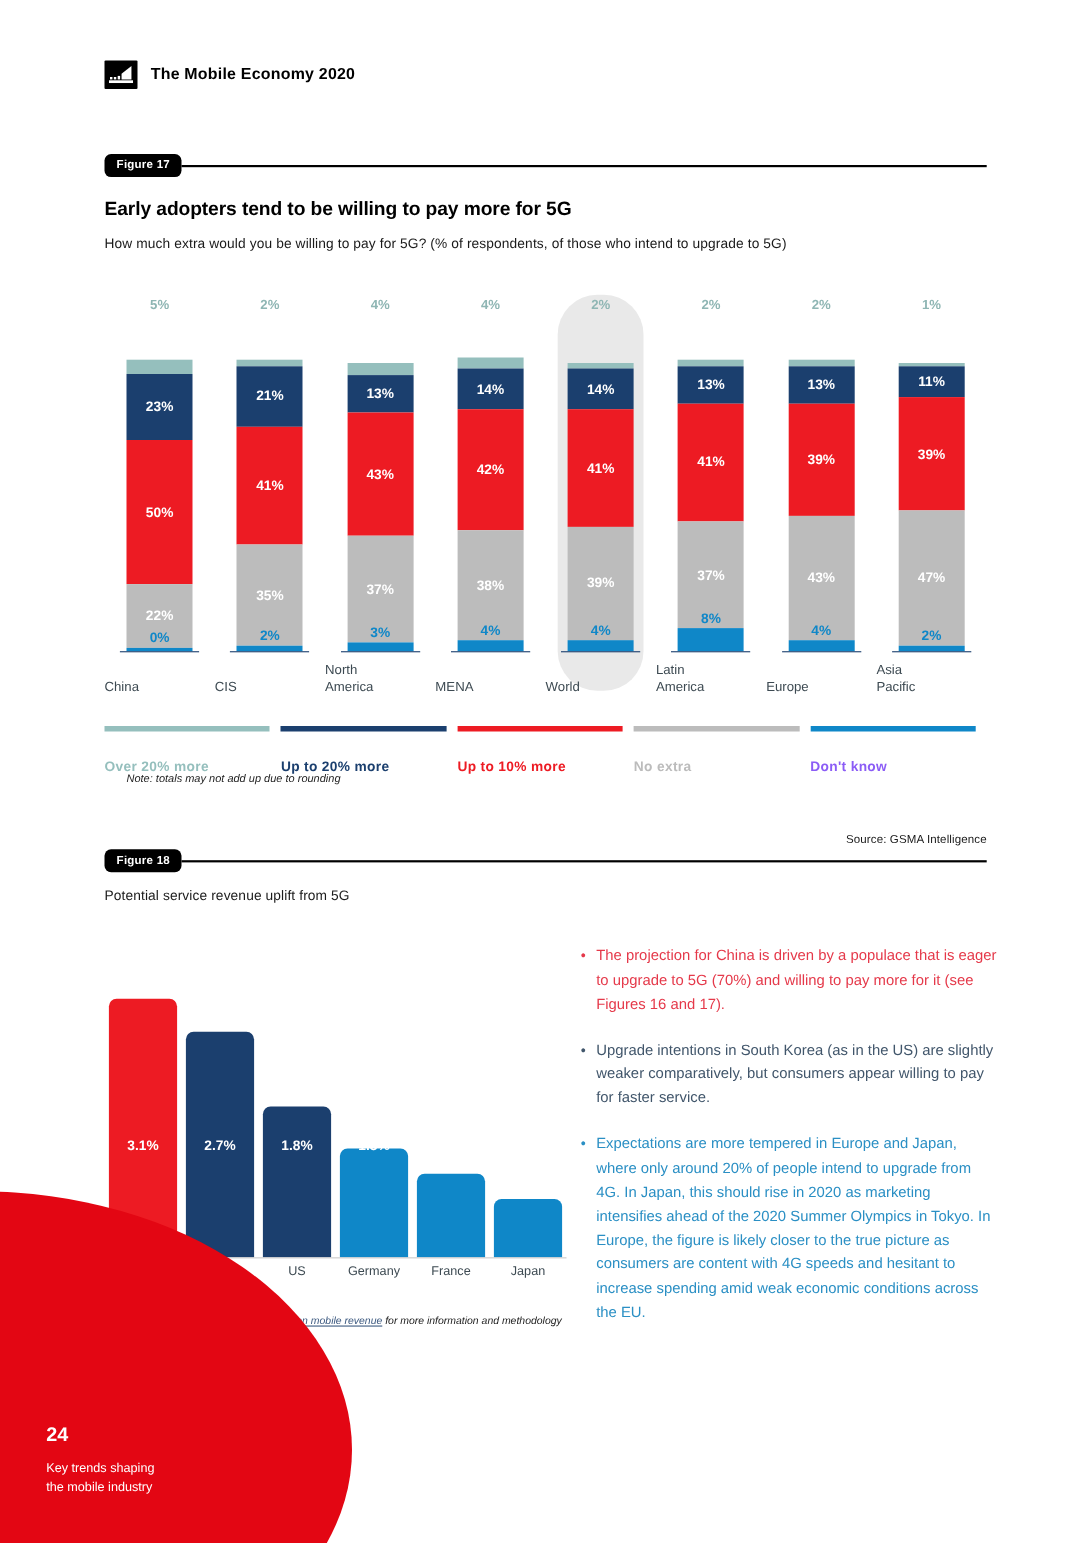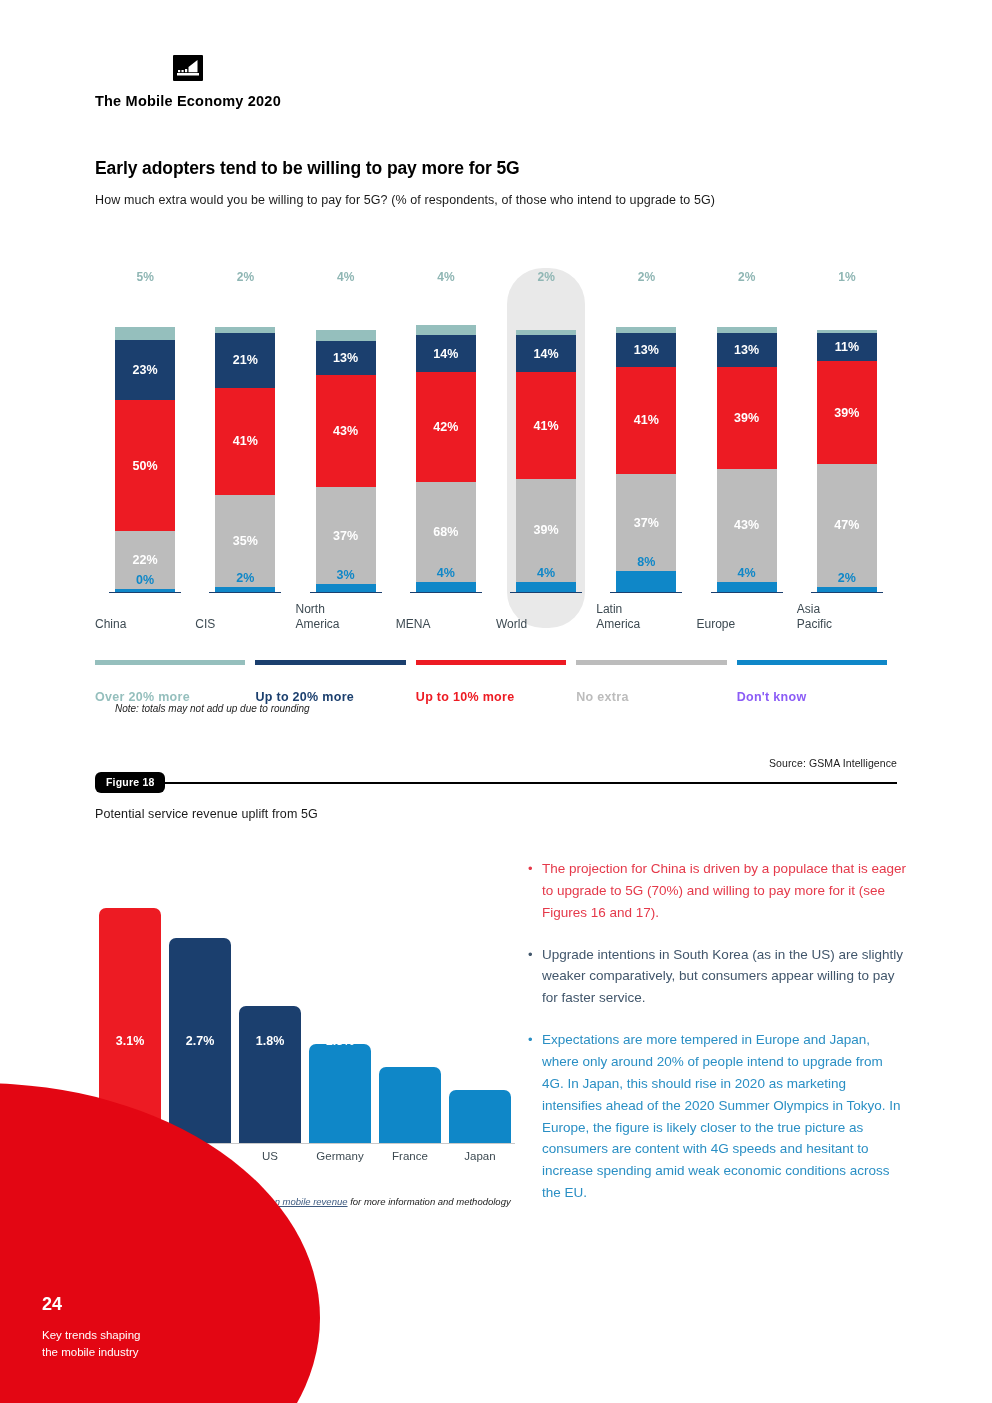--- a/index.html
+++ b/index.html
@@ -5,21 +5,21 @@
   * { box-sizing: border-box; margin: 0; padding: 0; }
   html, body {
     width: 992px; height: 1403px;
     background: #ffffff;
     font-family: "Liberation Sans", sans-serif;
     overflow: hidden;
   }
   .page { position: relative; width: 992px; height: 1403px; background:#fff; }
 
   
-  .doc-header { position:absolute; left:95px; top:55px; display:flex; align-items:center; gap:12px;flex-direction:column; }
+  .doc-header { position:absolute; left:95px; top:55px; display:flex; align-items:center; gap:12px; }
   .logo-mark { width:30px; height:26px; background:#000; position:relative; border-radius:1px; }
   .logo-mark svg { position:absolute; left:4px; top:5px; }
   .doc-header-title { font-size:14.5px; font-weight:bold; color:#000; letter-spacing:.2px; }
 
   
   .figure-block { position:absolute; left:95px; width:802px; }
   .fig-source { text-align:right; font-size:10.5px; color:#1a1a1a; margin-bottom:3px; letter-spacing:.1px;}
   .fig-badge-row { display:flex; align-items:center; }
   .fig-badge {
     background:#000; color:#fff; font-size:10.5px; font-weight:bold;
@@ -112,20 +112,24 @@
         <rect x="1" y="10" width="2.2" height="2.2" fill="#fff"></rect>
         <rect x="4.5" y="10" width="2.2" height="2.2" fill="#fff"></rect>
         <rect x="8" y="9" width="2.2" height="3.2" fill="#fff"></rect>
         <polygon points="11.5,12.2 11.5,7 20.5,0 20.5,12.2" fill="#fff"></polygon>
       </svg>
     </div>
     <div class="doc-header-title">The Mobile Economy 2020</div>
   </div>
 
   <div class="figure-block" style="top:140px;">
+    <div class="fig-badge-row">
+      <div class="fig-badge">Figure 17</div>
+      <div class="fig-rule"></div>
+    </div>
     <div class="fig-title">Early adopters tend to be willing to pay more for 5G</div>
     <div class="fig-subtitle">How much extra would you be willing to pay for 5G? (% of respondents, of those who intend to upgrade to 5G)</div>
   </div>
 
   <div class="chart17">
     <div class="c17-cols" id="c17cols">
         <div class="c17-col">
           <div class="c17-top-label">5%</div>
           <div class="c17-bar">
             <div class="seg s-over" style="height: 13.1px;"></div>
@@ -166,21 +170,21 @@
           </div>
           <div class="c17-axis"></div>
           <div class="c17-xlabel">North<br>America</div>
         </div>
         <div class="c17-col">
           <div class="c17-top-label">4%</div>
           <div class="c17-bar">
             <div class="seg s-over" style="height: 10.48px;"></div>
             <div class="seg s-upto20" style="height: 36.68px;">14%</div>
             <div class="seg s-upto10" style="height: 110.04px;">42%</div>
-            <div class="seg s-noextra" style="height: 99.56px;">68%</div>
+            <div class="seg s-noextra" style="height: 99.56px;">38%</div>
             <div class="seg s-dont" style="height: 10.48px;">
               <div class="seg-val-out" style="bottom: 12.48px;">4%</div>
             </div>
           </div>
           <div class="c17-axis"></div>
           <div class="c17-xlabel">MENA</div>
         </div>
         <div class="c17-col">
           <div class="c17-highlight"></div>
           <div class="c17-top-label">2%</div>

